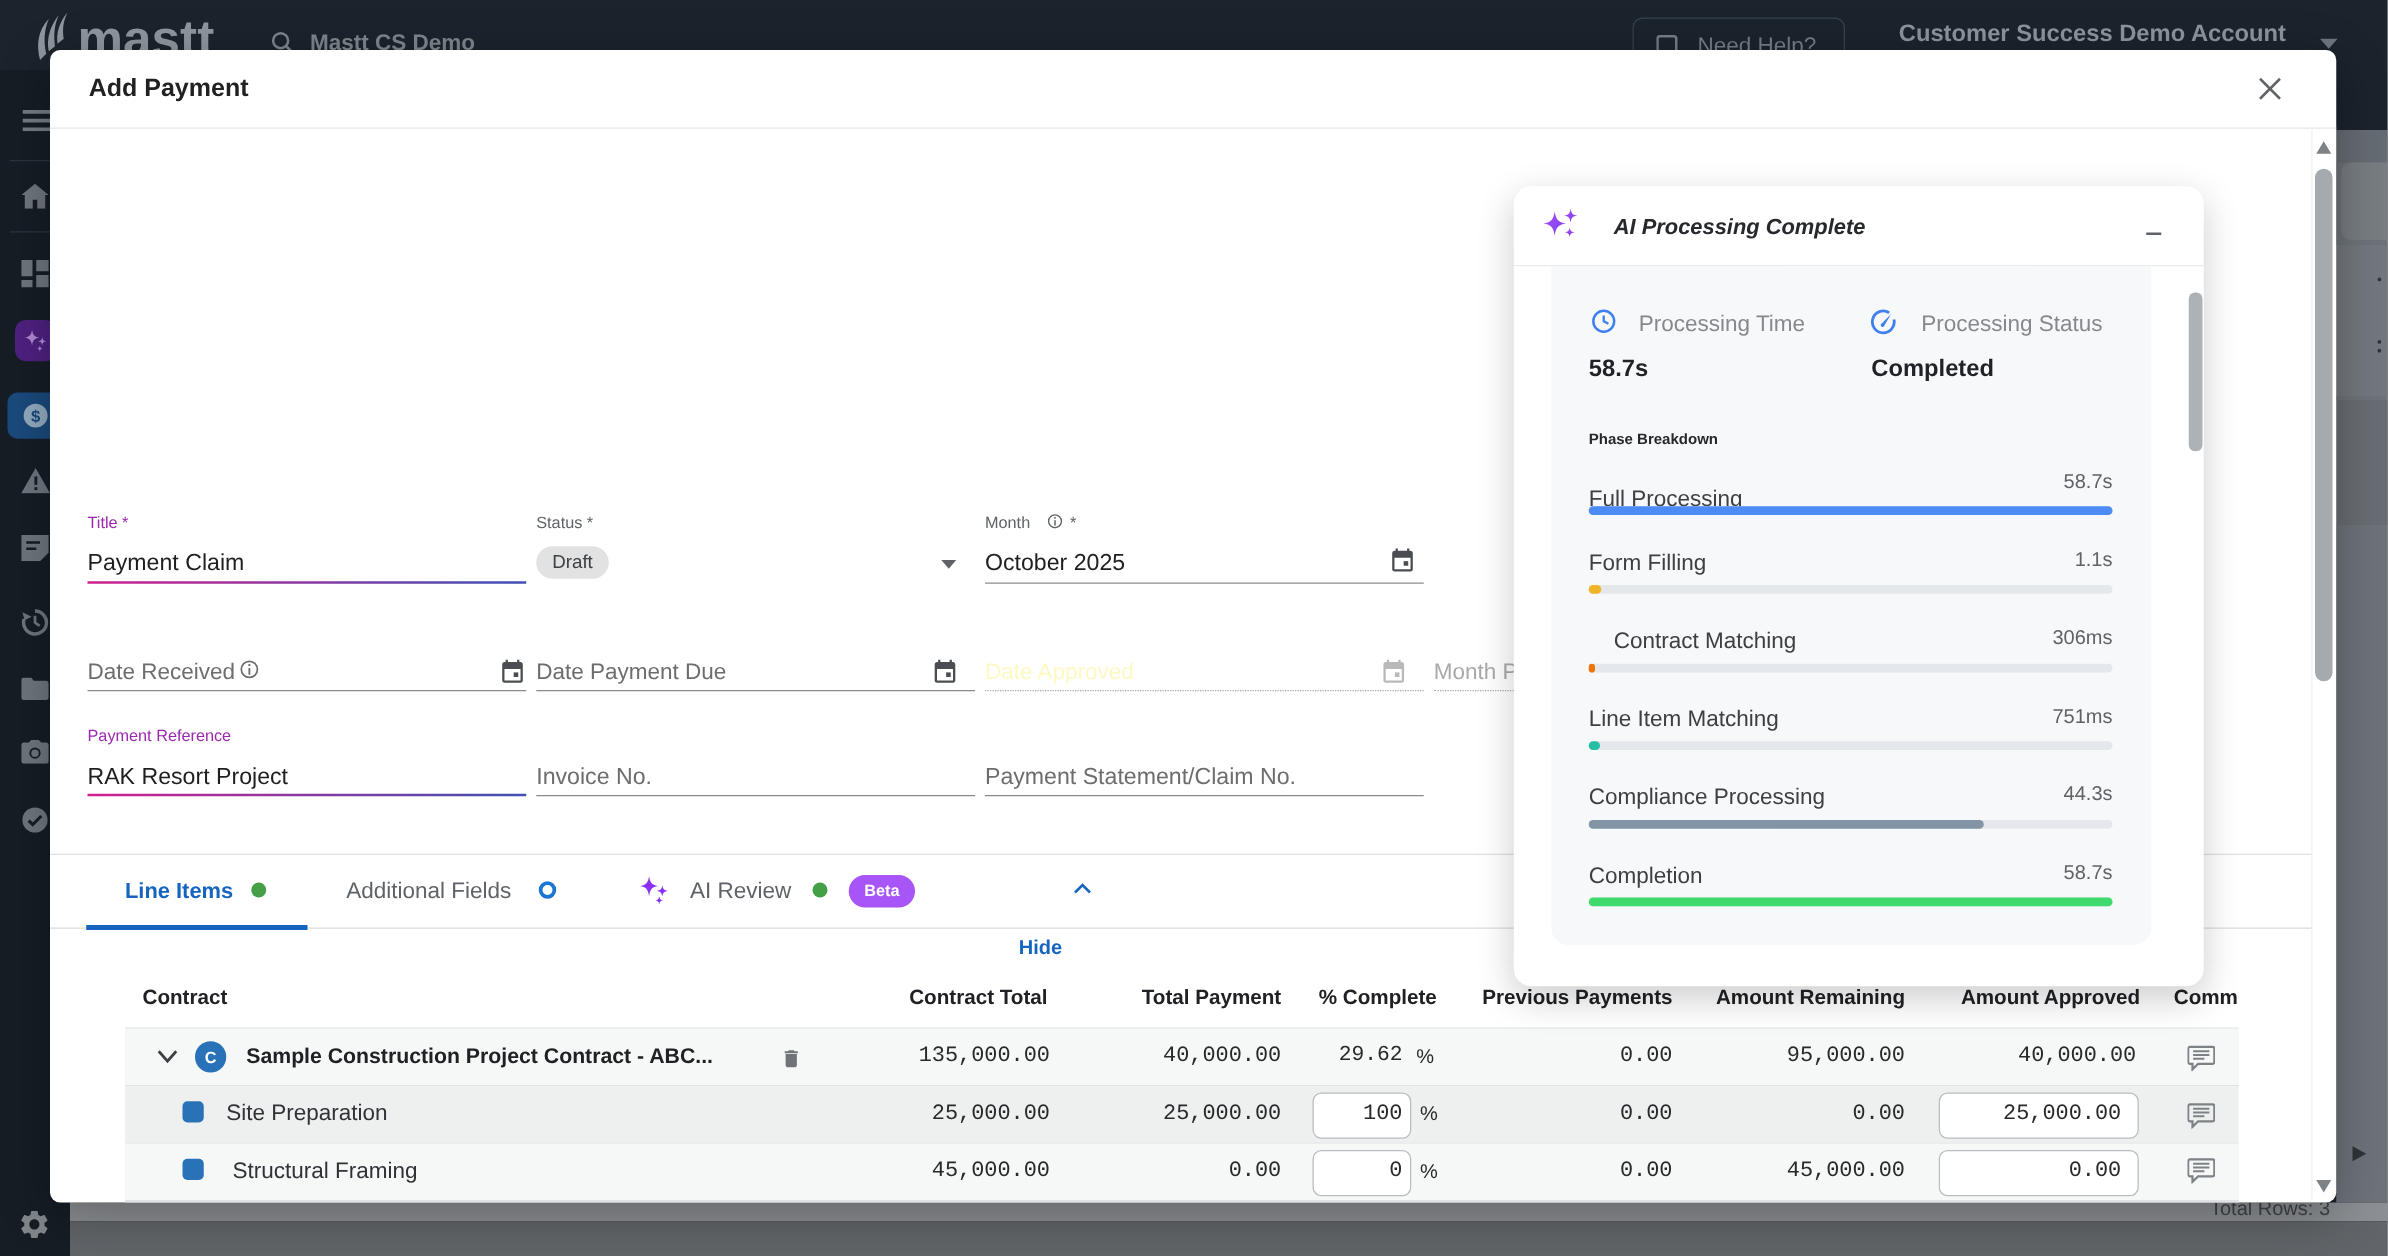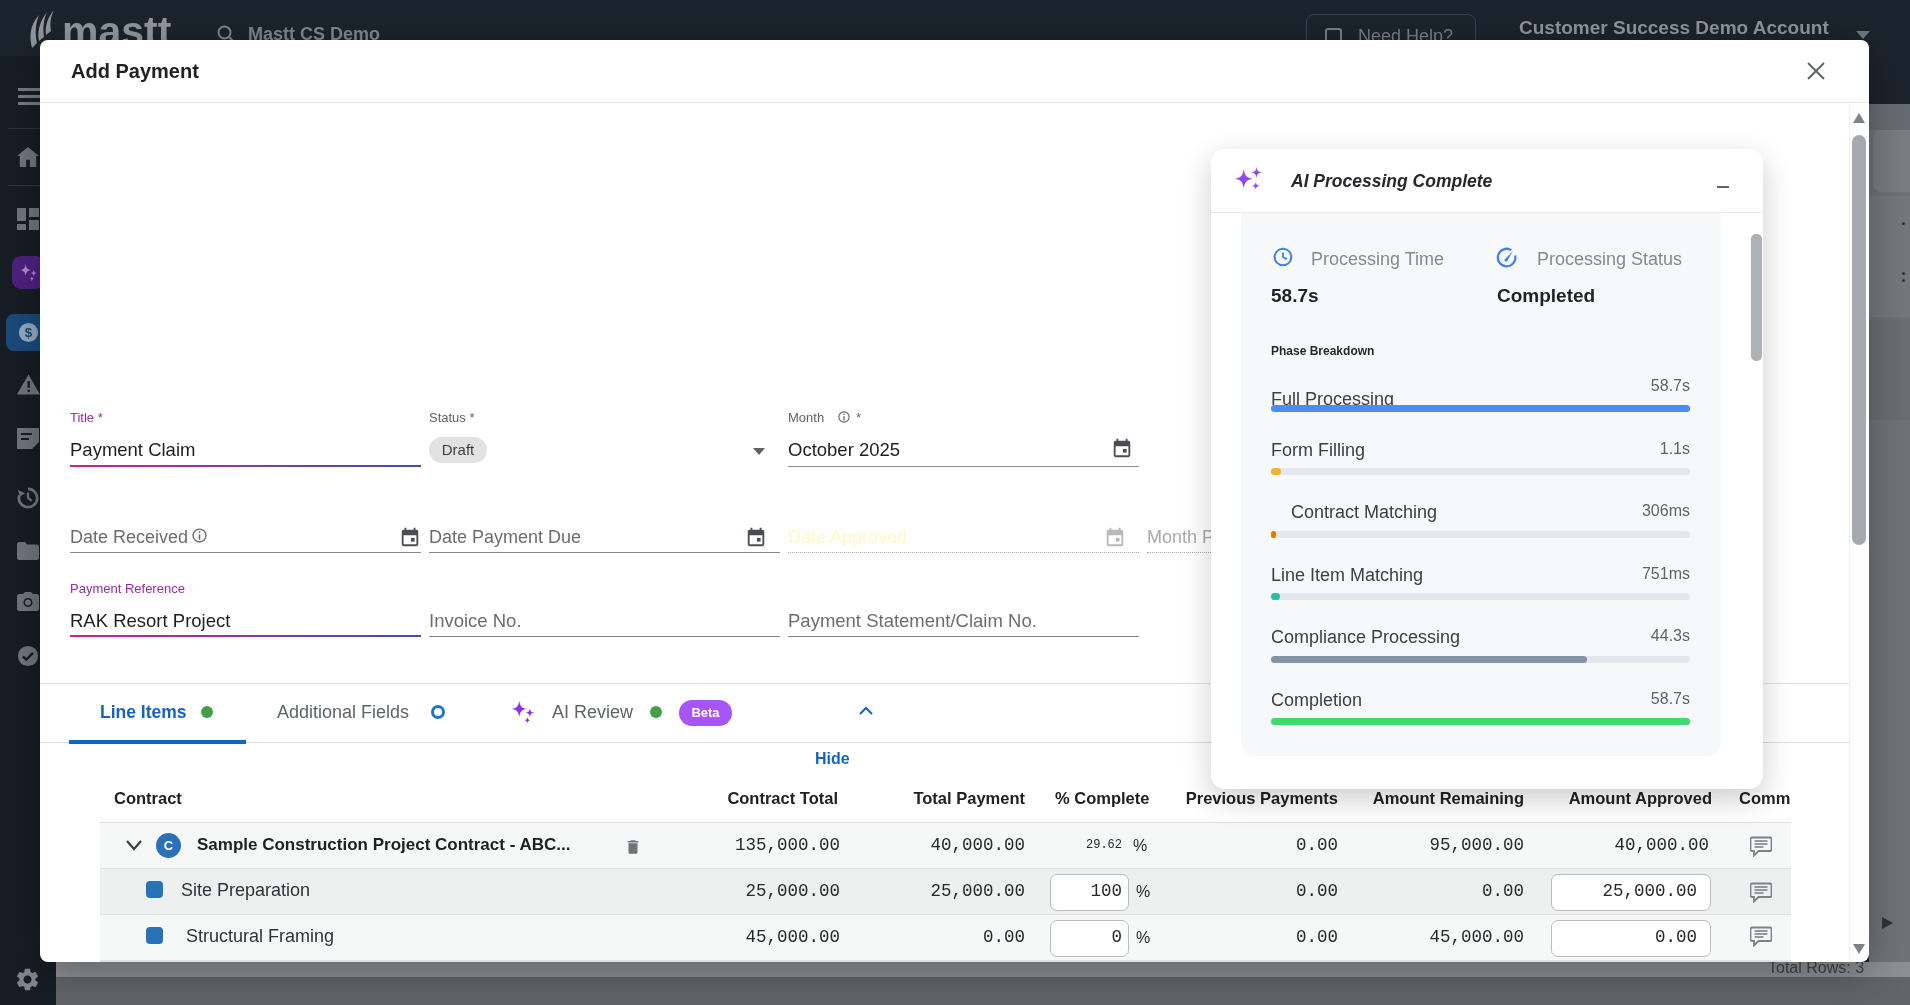--- a/index.html
+++ b/index.html
@@ -236,21 +236,21 @@
 <svg class="abs" style="left:125px;top:839px;" width="18" height="12" viewBox="0 0 18 12">
   <path d="M2 2 L9 10 L16 2" fill="none" stroke="#3c4043" stroke-width="2.2"></path>
 </svg>
 <div class="abs" style="left:156px;top:833px;width:25px;height:25px;border-radius:50%;background:#2a72b8;text-align:center;line-height:25px;font-size:13px;font-weight:bold;color:#fff;">C</div>
 <div class="abs" style="left:197px;top:835px;font-size:17px;font-weight:bold;color:#202124;">Sample Construction Project Contract - ABC...</div>
 <svg class="abs" style="left:624px;top:837px;" width="18" height="20" viewBox="0 0 24 24">
   <path d="M6 19c0 1.1.9 2 2 2h8c1.1 0 2-.9 2-2V7H6v12zM19 4h-3.5l-1-1h-5l-1 1H5v2h14V4z" fill="#6f7479"></path>
 </svg>
 <div class="abs mono" style="left:640px;top:835px;width:200px;text-align:right;font-size:17.5px;color:#28292b;line-height:20px;">135,000.00</div>
 <div class="abs mono" style="left:825px;top:835px;width:200px;text-align:right;font-size:17.5px;color:#28292b;line-height:20px;">40,000.00</div>
-<div class="abs mono" style="left:1022px;top:835px;width:100px;text-align:right;font-size:12px;color:#28292b;line-height:20px;">29.62</div>
+<div class="abs mono" style="left:1022px;top:835px;width:100px;text-align:right;font-size:17px;color:#28292b;line-height:20px;">29.62</div>
 <div class="abs" style="left:1133px;top:837px;font-size:16px;color:#28292b;">%</div>
 <div class="abs mono" style="left:1138px;top:835px;width:200px;text-align:right;font-size:17.5px;color:#28292b;line-height:20px;">0.00</div>
 <div class="abs mono" style="left:1324px;top:835px;width:200px;text-align:right;font-size:17.5px;color:#28292b;line-height:20px;">95,000.00</div>
 <div class="abs mono" style="left:1509px;top:835px;width:200px;text-align:right;font-size:17.5px;color:#28292b;line-height:20px;">40,000.00</div>
 <svg class="abs" style="left:1750px;top:836px;" width="22" height="21" viewBox="0 0 22 21">
   <path d="M2 1.5 H20 A1.5 1.5 0 0 1 21.5 3 V13.5 A1.5 1.5 0 0 1 20 15 H8.5 L4 19.5 V15 H2 A1.5 1.5 0 0 1 0.5 13.5 V3 A1.5 1.5 0 0 1 2 1.5 Z" fill="none" stroke="#7d8286" stroke-width="1.8"></path>
   <line x1="4.5" y1="5" x2="17.5" y2="5" stroke="#7d8286" stroke-width="1.6"></line>
   <line x1="4.5" y1="8" x2="17.5" y2="8" stroke="#7d8286" stroke-width="1.6"></line>
   <line x1="4.5" y1="11" x2="13.5" y2="11" stroke="#7d8286" stroke-width="1.6"></line>
 </svg>

